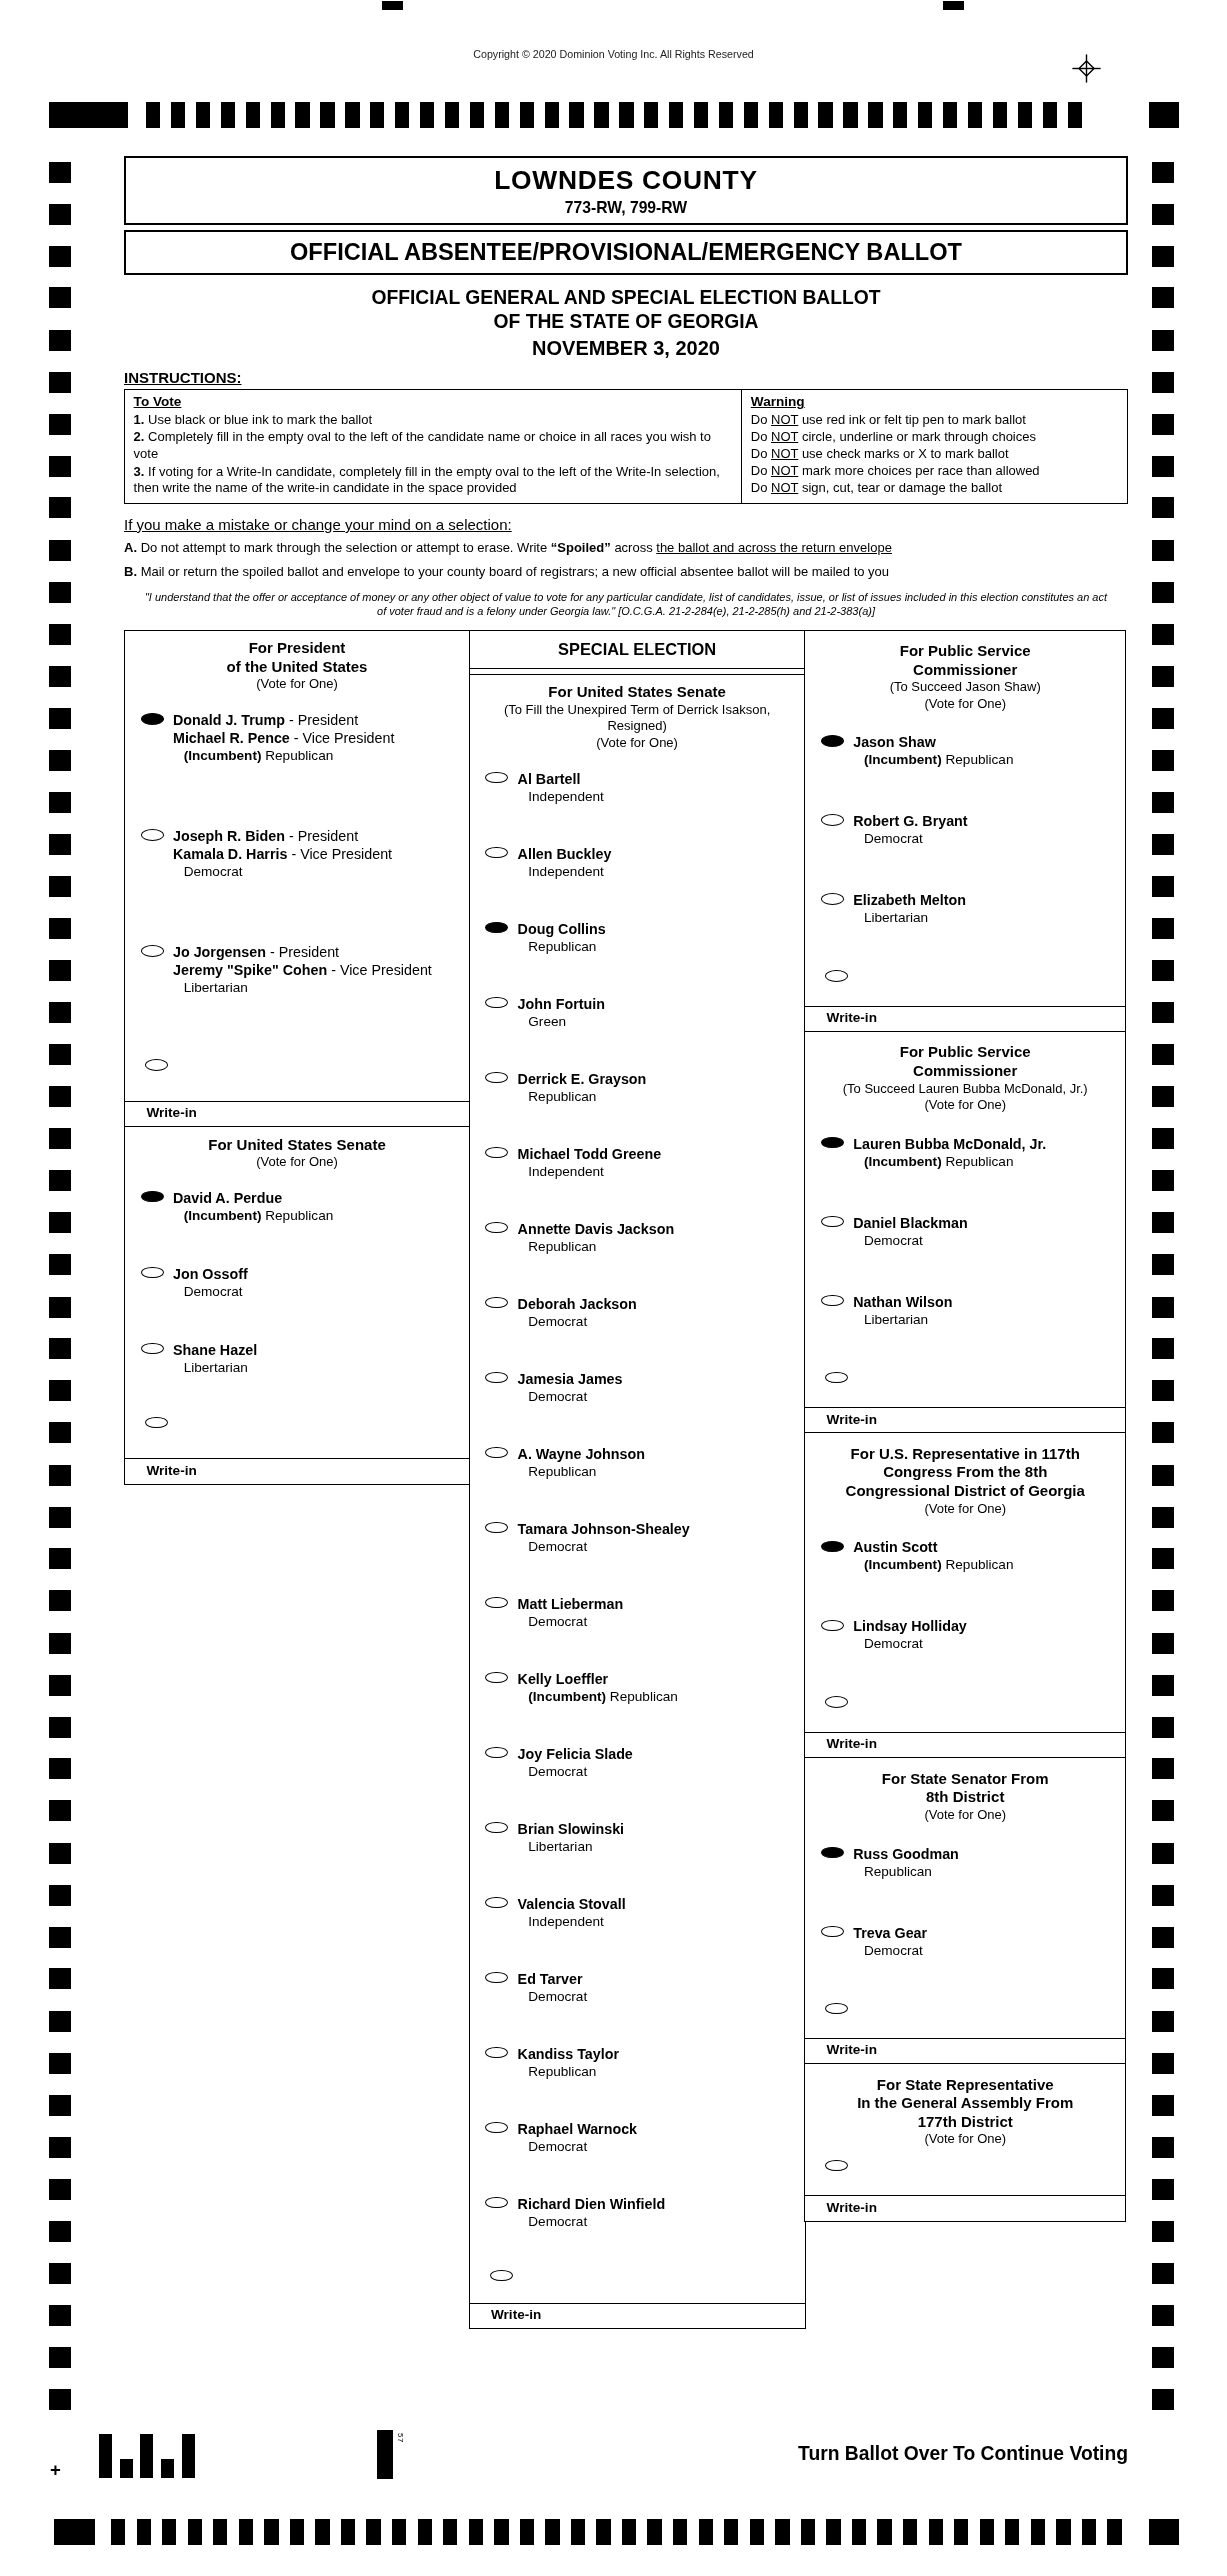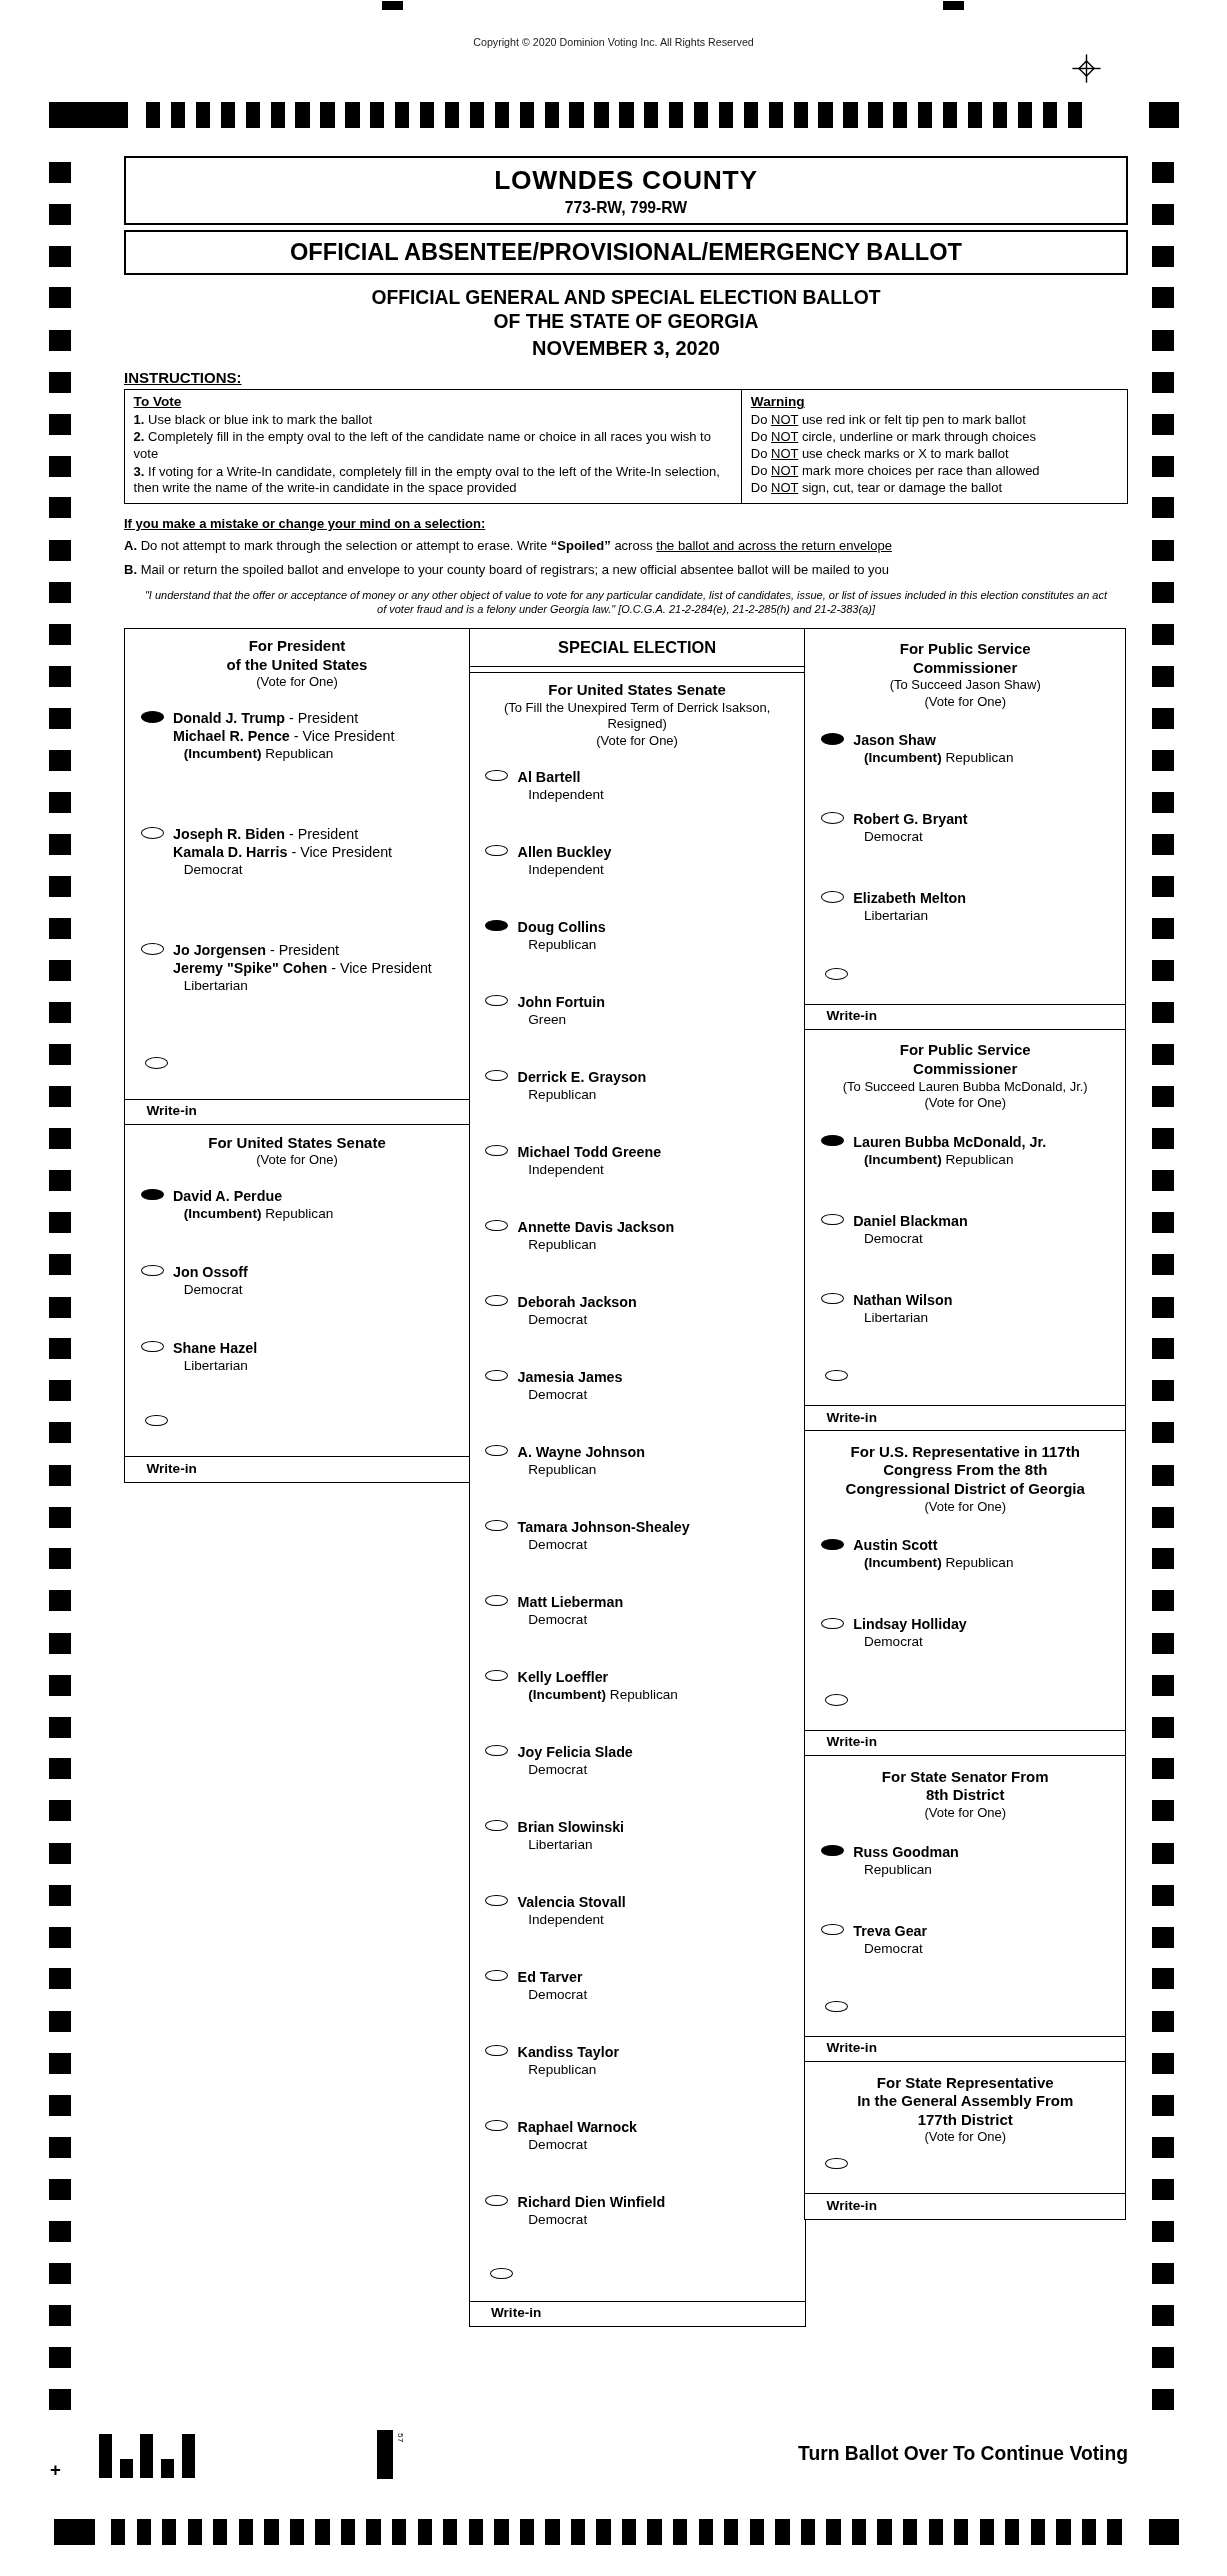--- a/index.html
+++ b/index.html
@@ -7,21 +7,21 @@
   body {
     position: relative;
     background: #ffffff;
     color: #000;
     font-family: "Liberation Sans", sans-serif;
     overflow: hidden;
   }
 
   
   .copyright {
-    position: absolute; top: 36px; left: 0; right: 0;
+    position: absolute; top: 48px; left: 0; right: 0;
     text-align: center; font-size: 10.7px; color: #222;
   }
   .crosshair { position: absolute; left: 1071px; top: 53px; }
   .cut-mark { position: absolute; height: 8.6px; background: #000; top: 1.4px; }
 
   
   .tm-block { position: absolute; background: #000; }
   .tm-row { position: absolute; display: flex; justify-content: space-between; }
   .tm-row .bar { width: 14.3px; height: 26.4px; background: #000; }
   .tm-col { position: absolute; width: 22px; }
@@ -61,21 +61,21 @@
   .vw-box { border: 1.4px solid #000; display: flex; }
   .vw-left  { width: 61.5%; padding: 4.3px 8.6px 7.1px; }
   .vw-right { flex: 1; border-left: 1.4px solid #000; padding: 4.3px 8.6px 7.1px; }
   .vw-title { font-size: 13.6px; font-weight: bold; text-decoration: underline; margin-bottom: 2.1px; }
   .vote-item { font-size: 13px; line-height: 16.4px; margin-top: 1.4px; }
   .vote-item b { font-weight: bold; }
   .warn-item { font-size: 13px; line-height: 15.7px; margin-top: 1.4px; }
   .warn-item u { text-decoration: underline; }
 
   .mistake { margin-top: 11.4px; }
-  .mistake-heading { font-size: 13px; font-weight: bold; text-decoration: underline; }
+  .mistake-heading { font-size: 15px; font-weight: normal; text-decoration: underline; }
   .mistake-item { font-size: 13px; line-height: 17px; margin-top: 6.4px; }
   .mistake-item .seg-b { font-weight: bold; }
   .mistake-item .seg-bu { font-weight: normal; text-decoration: underline; }
 
   .inperson { margin-top: 13px; font-size: 13px; line-height: 17px; }
   .inperson .head { font-weight: bold; text-decoration: underline; }
 
   .fraud {
     margin: 10px auto 0; max-width: 965px;
     text-align: center; font-style: italic; font-size: 11px; line-height: 14.3px;

